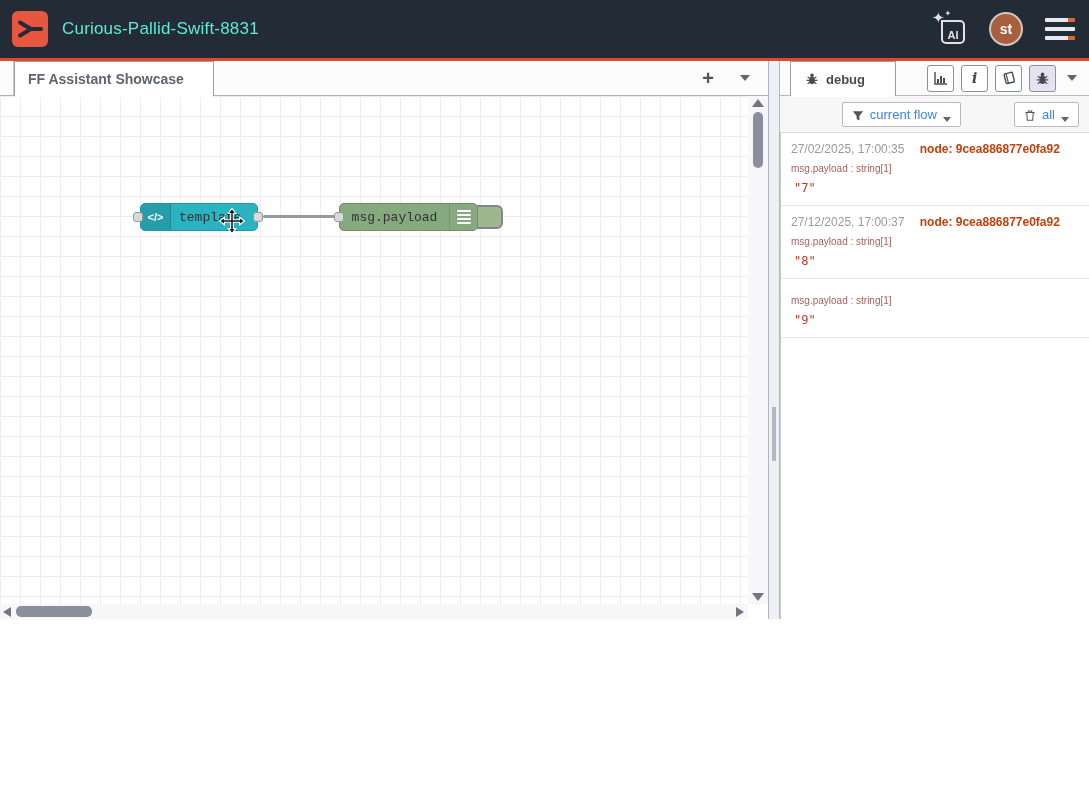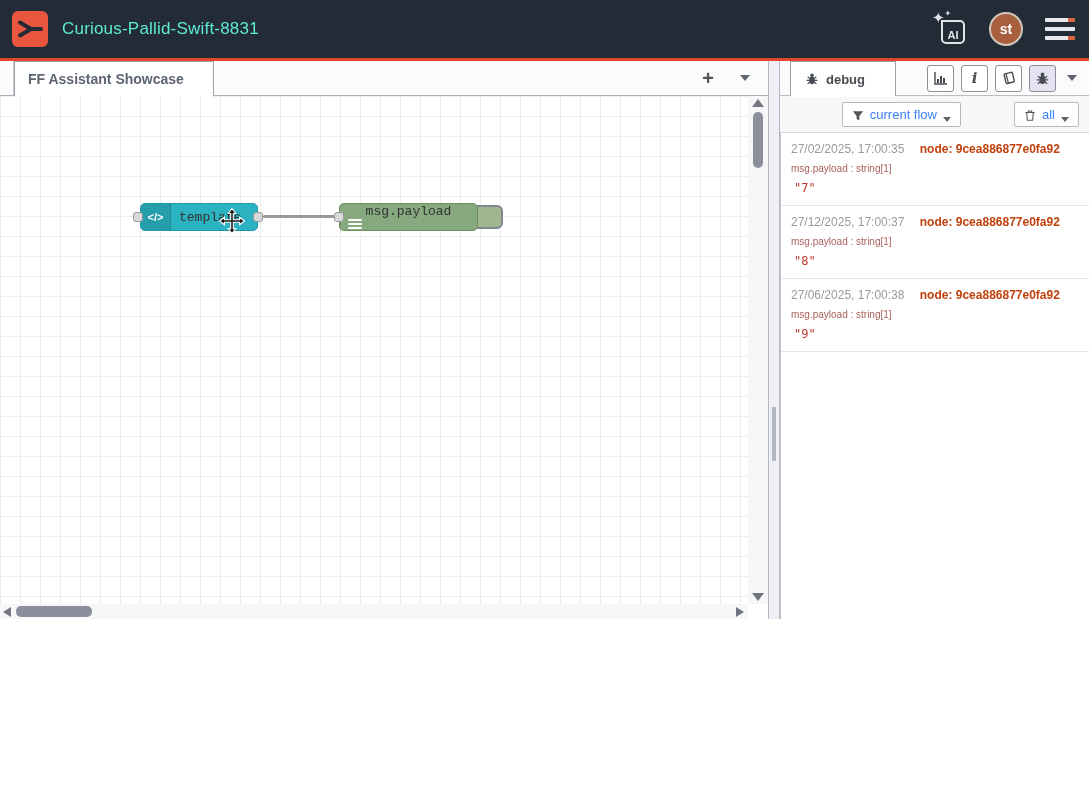--- a/index.html
+++ b/index.html
@@ -39,21 +39,21 @@
   
   .canvas { position:absolute; top:35px; left:0; right:20px; bottom:15px;
     background-color:#fff;
     background-image:linear-gradient(#ececf3 1px, transparent 1px), linear-gradient(90deg,#ececf3 1px, transparent 1px);
     background-size:20px 20px; }
 
   .node { position:absolute; height:28px; border-radius:5px; display:flex; align-items:stretch; font-size:13px; color:#333; cursor:move; }
   .node-template { left:140px; top:107px; width:118px; background:#2bb3c2; border:1px solid #1d98a7; }
   .node-template .node-icon { width:30px; background:rgba(0,0,0,0.12); border-right:1px solid rgba(0,0,0,0.12); border-radius:4px 0 0 4px; color:#fff; font-weight:bold; font-size:11px; display:flex; align-items:center; justify-content:center; }
   .node-label { flex:1; display:flex; align-items:center; padding:0 8px; white-space:nowrap;font-family:Liberation Mono, monospace; }
-  .node-debug { left:339px; top:107px; width:139px; background:#87a980; border:1px solid #71905f; z-index:2;flex-direction:column; }
+  .node-debug { left:339px; top:107px; width:139px; background:#87a980; border:1px solid #71905f; z-index:2; }
   .node-debug .node-label { justify-content:center; }
   .node-debug .node-icon-right { width:28px; border-left:1px solid rgba(0,0,0,0.12); border-radius:0 4px 4px 0; display:flex; flex-direction:column; align-items:center; justify-content:center; gap:2px; }
   .node-debug .node-icon-right i { width:14px; height:2px; background:#fff; border-radius:1px; }
   .debug-toggle { position:absolute; left:472px; top:109px; width:31px; height:24px; background:#9fb791; border:2px solid #80858f; border-radius:6px; z-index:1; cursor:pointer; }
 
   .port { position:absolute; width:10px; height:10px; background:#d9d9d9; border:1px solid #999; border-radius:3px; z-index:3; cursor:crosshair; }
   .wire { position:absolute; left:263px; top:119px; width:78px; height:3px; background:#999; border-radius:2px; z-index:0; }
   .move-cursor { position:absolute; left:219px; top:112px; z-index:5; }
 
   
@@ -248,22 +248,18 @@
       </div>
       <div class="dbg-msg">
         <div class="dbg-meta">
           <span class="dbg-ts">27/12/2025, 17:00:37</span>
           <span class="dbg-node">node: 9cea886877e0fa92</span>
         </div>
         <div class="dbg-prop">msg.payload : string[1]</div>
         <div class="dbg-val">"8"</div>
       </div>
       <div class="dbg-msg">
-        <div class="dbg-meta">
-          <span class="dbg-ts">27/06/2025, 17:00:38</span>
-          <span class="dbg-node">node: 9cea886877e0fa92</span>
-        </div>
         <div class="dbg-prop">msg.payload : string[1]</div>
         <div class="dbg-val">"9"</div>
       </div>
     </div>
   </div>
 </div>
 
 </body></html>

